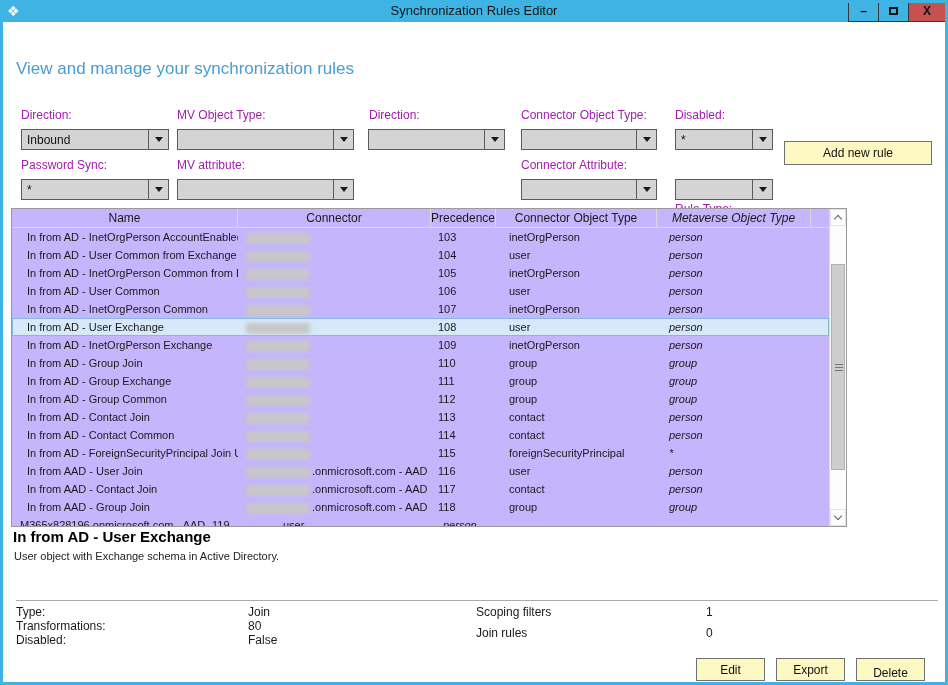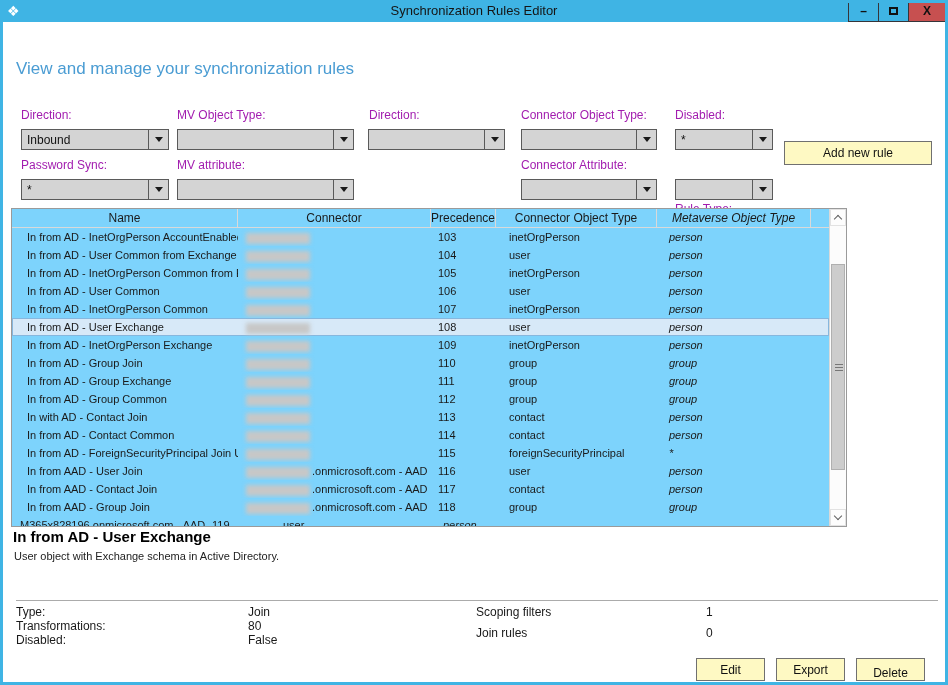--- a/index.html
+++ b/index.html
@@ -25,21 +25,21 @@
   .dropdown{position:absolute;height:21px;background:#d4d4d4;border:1px solid #5a5a5a;
     display:flex;cursor:pointer;}
   .dd-value{flex:1;font-size:12px;color:#111;padding:3px 0 0 5px;overflow:hidden;white-space:nowrap;}
   .dd-btn{width:20px;border-left:1px solid #5a5a5a;display:flex;align-items:center;justify-content:center;}
   .dd-arrow{width:0;height:0;border-left:4px solid transparent;border-right:4px solid transparent;
     border-top:5px solid #1a1a1a;}
   .push-btn{position:absolute;background:#fef9c3;border:1px solid #707070;font-size:12px;
     color:#111;display:flex;align-items:center;justify-content:center;cursor:pointer;}
   
   .rules-table{position:absolute;left:8px;top:205px;width:836px;height:319px;
-    border:1px solid #9a9a9a;background:#7dd3fc;}
+    border:1px solid #9a9a9a;background:#c4b5fd;}
   .t-header{display:flex;height:19px;border-bottom:1px solid #d9d9d9;}
   .h-cell{font-size:12px;color:#1a1a1a;text-align:center;line-height:18px;
     border-right:1px solid #d9d9d9;overflow:hidden;white-space:nowrap;cursor:pointer;}
   .rows{height:298px;overflow:hidden;}
   .t-row{display:flex;height:18px;line-height:18px;font-size:11px;color:#1a1a1a;cursor:pointer;}
   .t-row.selected{background:var(--selbg);box-shadow:inset 0 0 0 1px var(--selborder);}
   .c{overflow:hidden;white-space:nowrap;}
   .w-name{width:226px;} .w-conn{width:193px;} .w-prec{width:65px;}
   .w-cot{width:161px;} .w-mot{width:154px;font-style:italic;} .w-fill{flex:1;border-right:none;}
   .c.name{padding-left:15px;} .c.conn{padding-left:8px;}
@@ -248,21 +248,21 @@
 
     <div class="t-row">
       <div class="c name w-name">In from AD - Group Common</div>
       <div class="c conn w-conn"><span class="blur"></span><span class="conn-text"></span></div>
       <div class="c prec w-prec">112</div>
       <div class="c cot w-cot">group</div>
       <div class="c mot w-mot">group</div>
     </div>
 
     <div class="t-row">
-      <div class="c name w-name">In with AD - Contact Join</div>
+      <div class="c name w-name">In from AD - Contact Join</div>
       <div class="c conn w-conn"><span class="blur"></span><span class="conn-text"></span></div>
       <div class="c prec w-prec">113</div>
       <div class="c cot w-cot">contact</div>
       <div class="c mot w-mot">person</div>
     </div>
 
     <div class="t-row">
       <div class="c name w-name">In from AD - Contact Common</div>
       <div class="c conn w-conn"><span class="blur"></span><span class="conn-text"></span></div>
       <div class="c prec w-prec">114</div>

